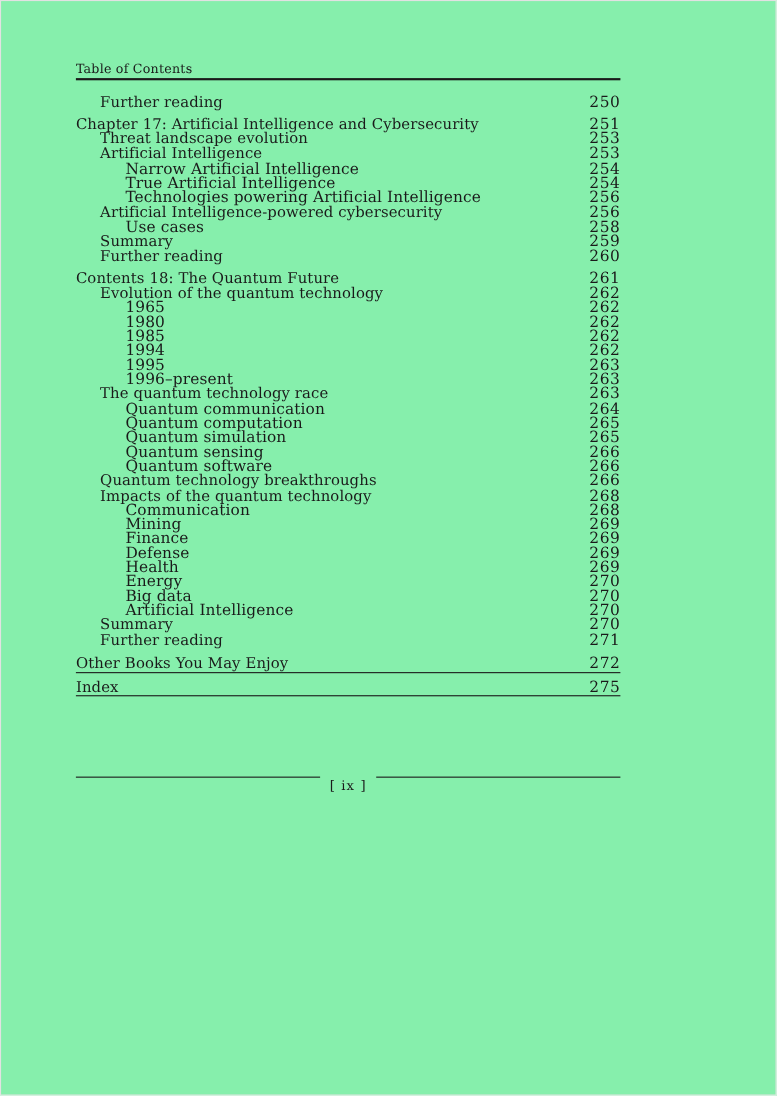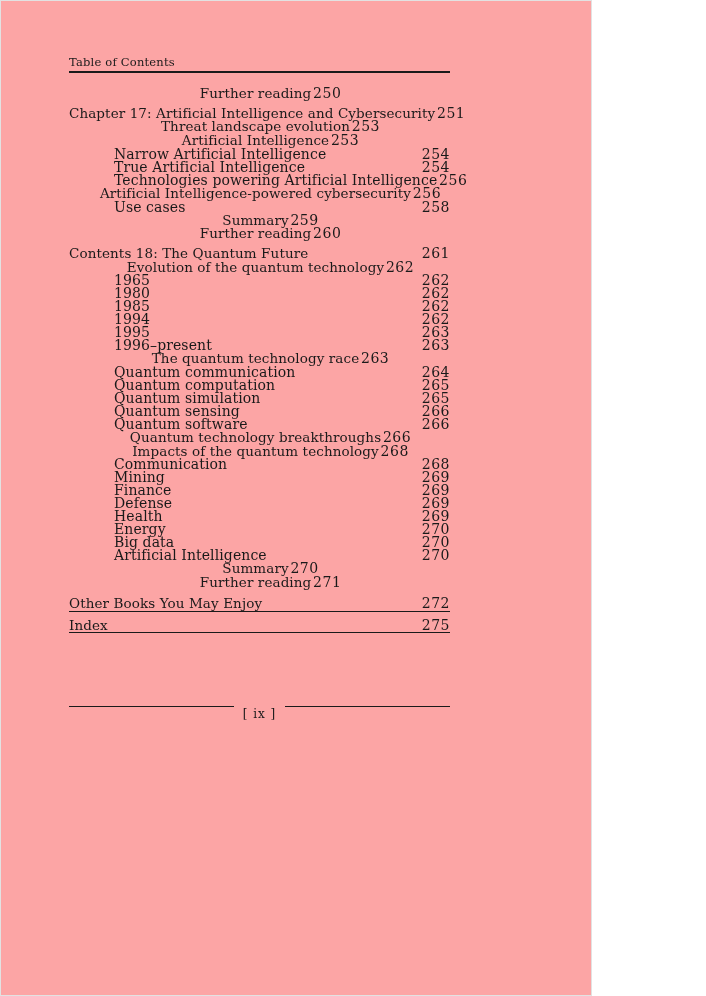--- a/index.html
+++ b/index.html
@@ -2,24 +2,24 @@
 <html><head>
 <meta charset="utf-8">
 <style>
   html, body {
     margin: 0;
     padding: 0;
     background: #ffffff;
   }
   .page {
     position: relative;
-    width: 592px;
+    width: 706px;
     height: 996px;
     box-sizing: border-box;
-    background: #fca5a5;
+    background: #86efac;
     border: 1px solid #e2e2e2;
     font-family: "DejaVu Serif", "Liberation Serif", serif;
     color: #1a1a1a;
     overflow: hidden;
   }
   .content {
     position: absolute;
     left: 68px;
     right: 141px;
     top: 54px;
@@ -49,21 +49,21 @@
     font-size: 13.5px;
     letter-spacing: 0.1px;
   }
   .toc-page {
     font-size: 14px;
     letter-spacing: 0.5px;
     text-align: right;
     min-width: 30px;
   }
   .level-0 { padding-left: 0; align-items: flex-end; }
-  .level-1 { padding-left: 22px; justify-content: center; }
+  .level-1 { padding-left: 22px; }
   .level-2 { padding-left: 45px; line-height: 13px; }
   .level-2 .toc-label { font-size: 14px; }
   .style-chapter { margin-top: 6px; }
   .style-backmatter {
     margin-top: 7px;
     border-bottom: 1.3px solid #1a1a1a;
   }
   .footer {
     position: absolute;
     left: 68px;

